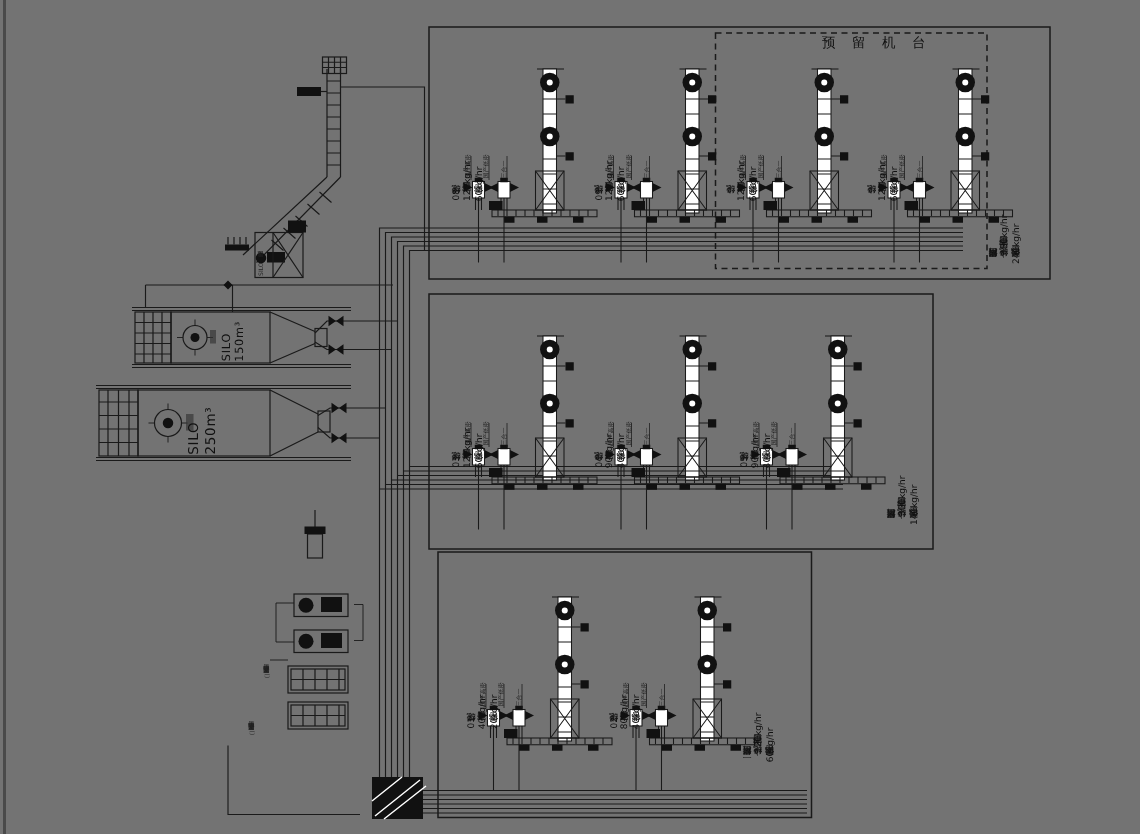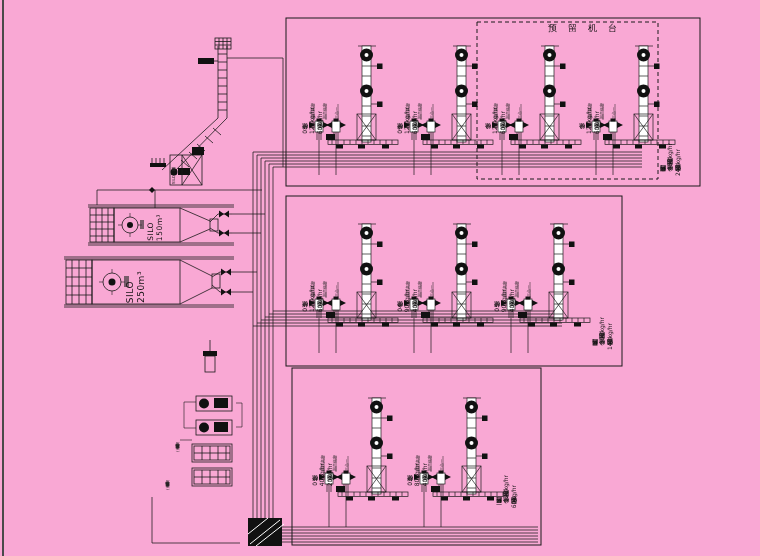--- a/index.html
+++ b/index.html
@@ -1,16 +1,16 @@
 <!DOCTYPE html>
 <html><head>
 <meta charset="utf-8">
 <style>
   html,body{margin:0;padding:0;background:#fff;}
-  .canvas{position:relative;width:760px;height:556px;background:#f9a8d4;overflow:hidden;
+  .canvas{position:relative;width:760px;height:556px;background:#737373;overflow:hidden;
           font-family:"DejaVu Sans",sans-serif;color:#111;}
   .edge{position:absolute;left:2px;top:0;width:2px;height:556px;background:#4a4a4a;}
   svg.draw{position:absolute;left:0;top:0;}
   .vrow{position:absolute;display:flex;align-items:flex-end;gap:1px;}
   .vtext{writing-mode:vertical-rl;transform:rotate(180deg);white-space:nowrap;line-height:1.08;}
   .mlabel{font-size:6px;}
   .znote{font-size:6px;}
   .silo1t{font-size:7.5px;letter-spacing:.5px;}
   .silo2t{font-size:9px;letter-spacing:.5px;}
   .tiny{font-size:4px;color:#222;}

